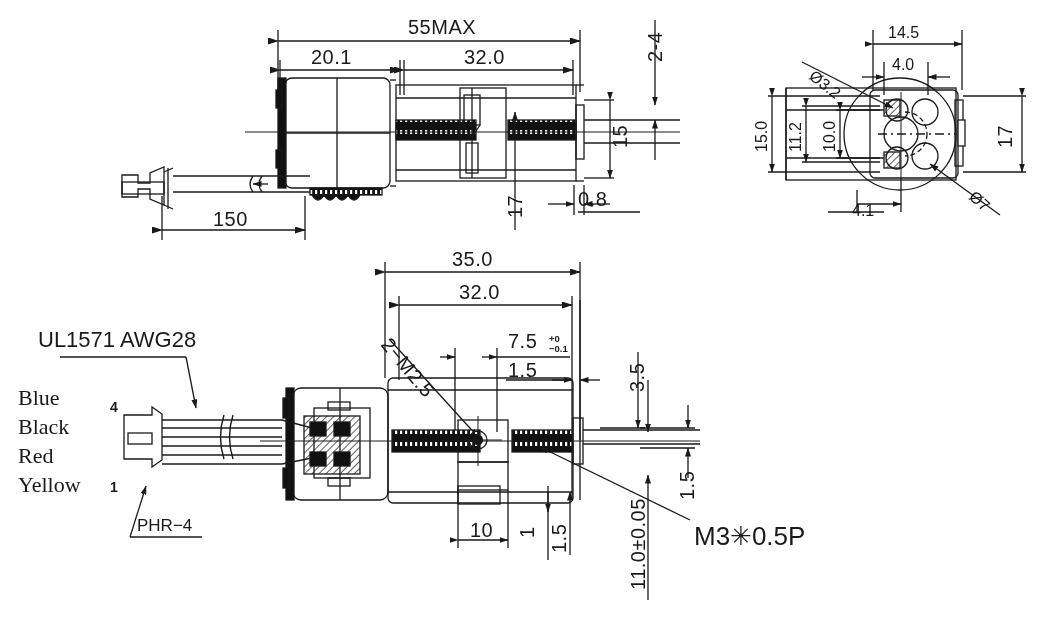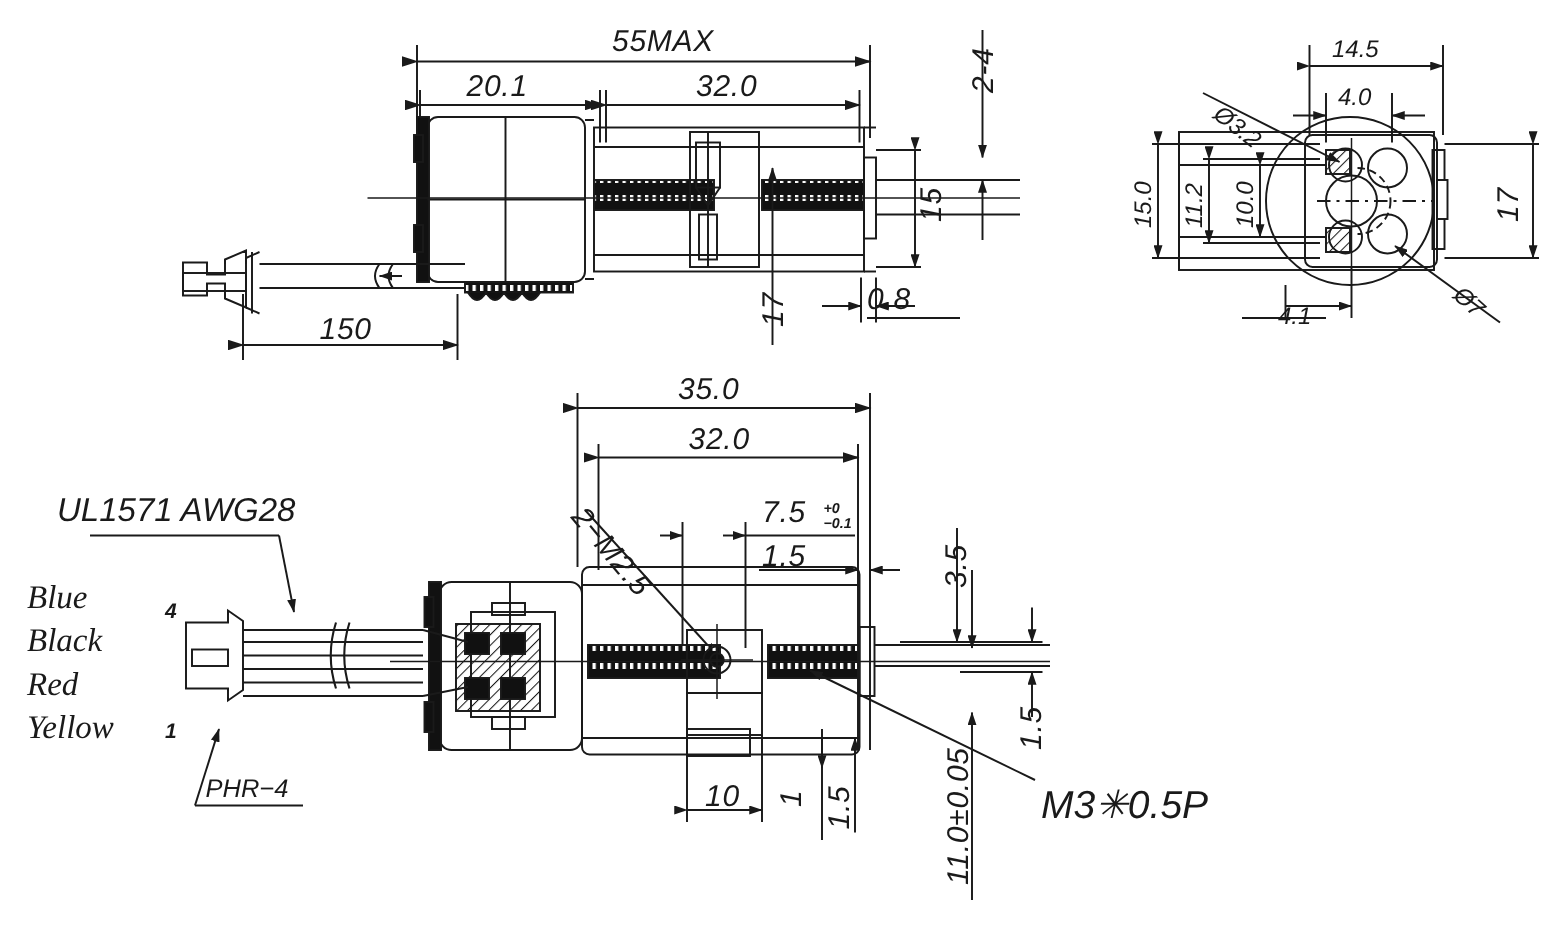--- a/index.html
+++ b/index.html
@@ -1,18 +1,18 @@
 <!DOCTYPE html>
 <html><head>
 <meta charset="utf-8">
 <style>
   html,body{margin:0;padding:0;background:#ffffff;}
   body{width:1044px;height:628px;overflow:hidden;
        font-family:"Liberation Sans",sans-serif;color:#000;}
-  #sheet{position:relative;width:1044px;height:552px;font-style:italic;}
+  #sheet{position:relative;width:1044px;height:552px;}
   svg{position:absolute;left:0;top:0;}
   text{font-family:"Liberation Sans",sans-serif;fill:#1a1a1a;}
   .dim{font-size:20px;letter-spacing:0.5px;}
   .dimsm{font-size:16px;}
   .tol{font-size:9.5px;font-weight:bold;}
   .serif{font-family:"Liberation Serif",serif;font-size:22px;}
   .note{font-size:22px;}
   .tiny{font-size:14px;font-weight:bold;}
   .lbl{font-size:17px;}
   .big{font-size:26px;}

